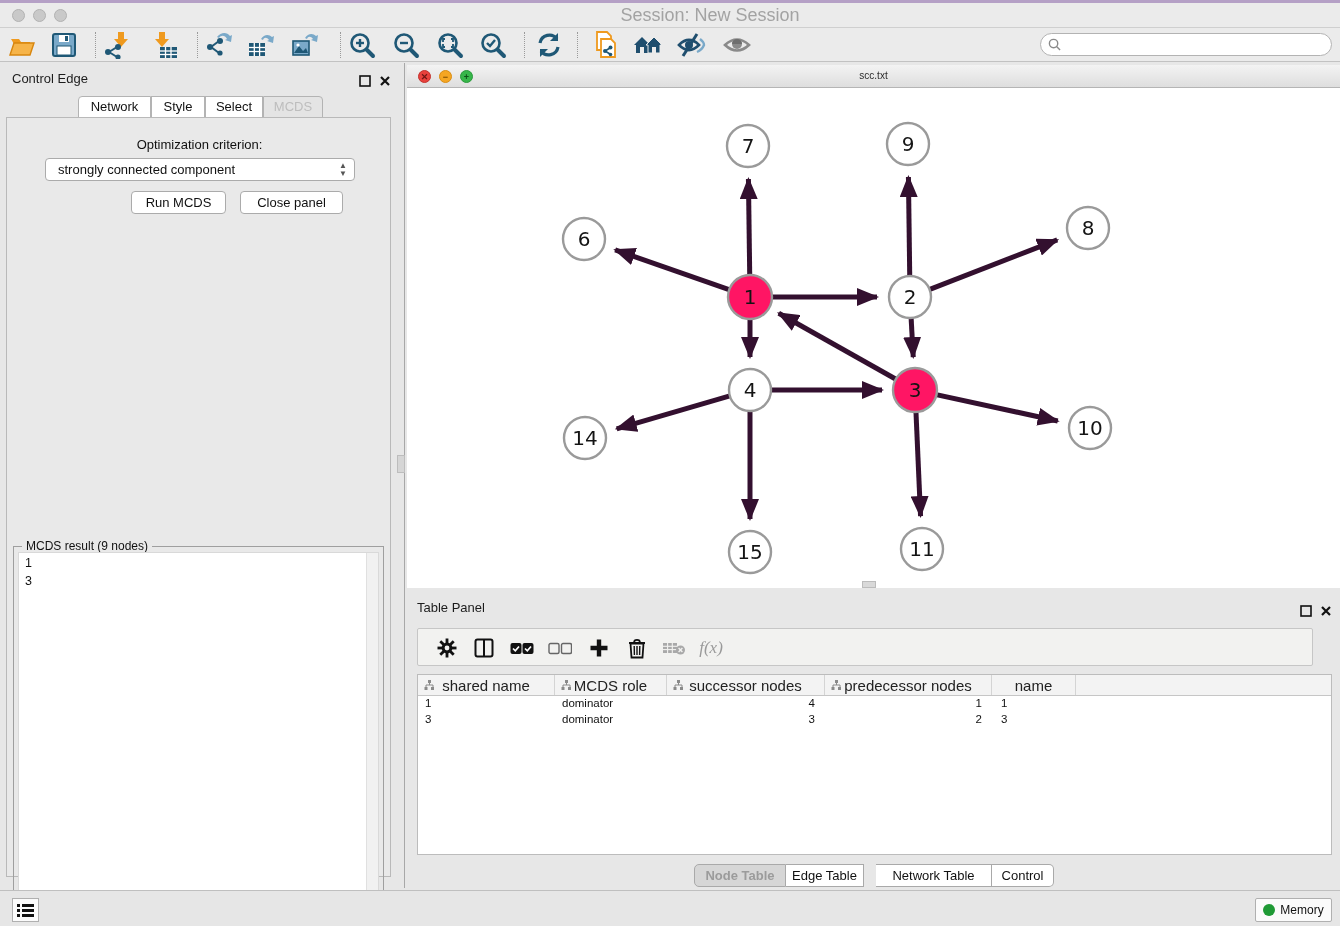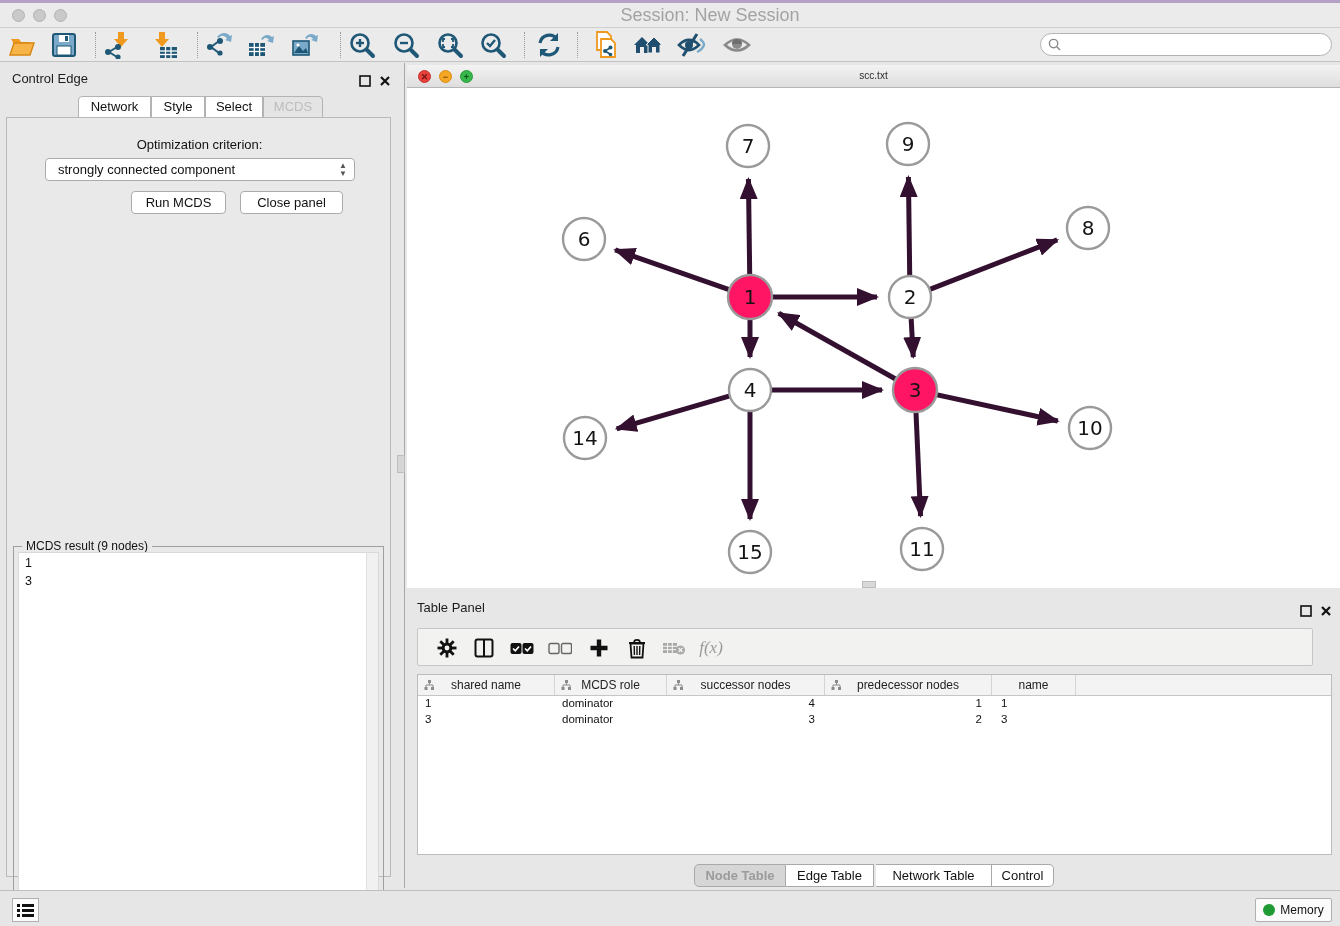--- a/index.html
+++ b/index.html
@@ -50,21 +50,21 @@
   #net-bottom-handle { position:absolute; left:455px; top:516px; width:14px; height:7px; background:#d9d9d9; border:1px solid #bcbcbc; }
 
   
   #table-panel { left:407px; top:595px; width:933px; height:293px; }
   #tp-title { left:10px; top:5px; font-size:13px; color:#1c1c1c; }
   #tp-toolbar { left:10px; top:33px; width:896px; height:38px; background:#f2f2f0; border:1px solid #c6c6c6; border-radius:2px; }
   .tp-icon { position:absolute; top:7px; width:26px; height:24px; display:flex; align-items:center; justify-content:center; }
   #fx-label { font-family:"Liberation Serif", serif; font-style:italic; font-size:17px; color:#9a9a9a; }
   #tp-table { left:10px; top:79px; width:915px; height:181px; background:#fff; border:1px solid #bcbcbc; overflow:hidden; }
   #tp-header { display:flex; height:21px; background:#f3f3f3; border-bottom:1px solid #c6c6c6; }
-  .th { position:relative; border-right:1px solid #d4d4d4; font-size:12px; color:#222; display:flex; align-items:center; justify-content:center; }
+  .th { position:relative; border-right:1px solid #d4d4d4; font-size:15px; color:#222; display:flex; align-items:center; justify-content:center; }
   .th .hier { position:absolute; left:6px; top:5px; }
   .tr { display:flex; height:16px; font-size:11.5px; color:#111; }
   .td { padding:1px 0 0 0; }
   .td.l { padding-left:7px; text-align:left; }
   .td.r { padding-right:10px; text-align:right; }
   #tp-tabs { left:0; top:269px; width:933px; height:24px; }
   .tp-tab { position:absolute; top:0; height:23px; line-height:21px; text-align:center; font-size:13px; border:1px solid #a9a9a9; background:#fff; color:#111; border-left:none; }
   .tp-tab.first { border-left:1px solid #a9a9a9; border-radius:5px 0 0 5px; }
   .tp-tab.last { border-radius:0 5px 5px 0; }
   .tp-tab.active { background:#d6d6d6; color:#9b9b9b;font-weight:bold; }
@@ -503,21 +503,21 @@
       <div class="td l" style="width:137px">3</div>
       <div class="td l" style="width:112px">dominator</div>
       <div class="td r" style="width:158px">3</div>
       <div class="td r" style="width:167px">2</div>
       <div class="td l" style="width:84px; padding-left:9px">3</div>
     </div>
   </div>
 
   <div id="tp-tabs" class="abs">
     <div class="tp-tab first active" style="left:287px; width:92px">Node Table</div>
-    <div class="tp-tab" style="left:379px; width:88px">Edge Table</div>
+    <div class="tp-tab" style="left:379px; width:78px">Edge Table</div>
     <div class="tp-tab" style="left:469px; width:116px">Network Table</div>
     <div class="tp-tab last" style="left:585px; width:62px">Control</div>
   </div>
 </div>
 
 <div id="statusbar" class="abs">
   <div id="list-btn">
     <svg width="17" height="15" viewBox="0 0 17 15">
         <g fill="#111">
           <rect x="0" y="1" width="3" height="3"></rect>

